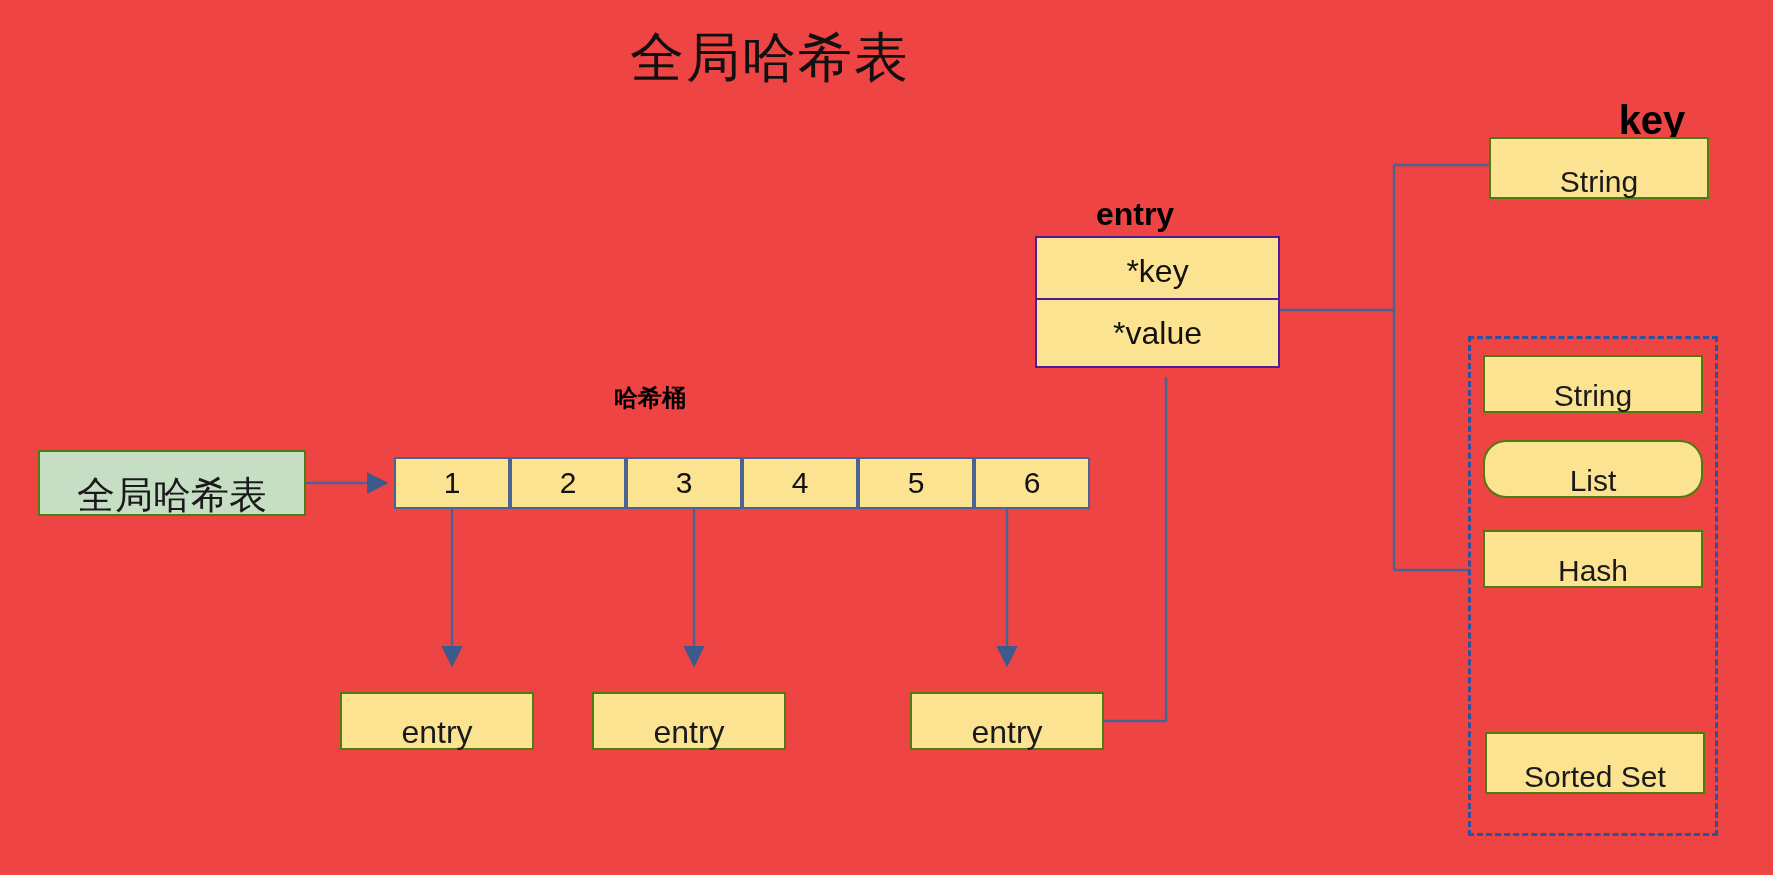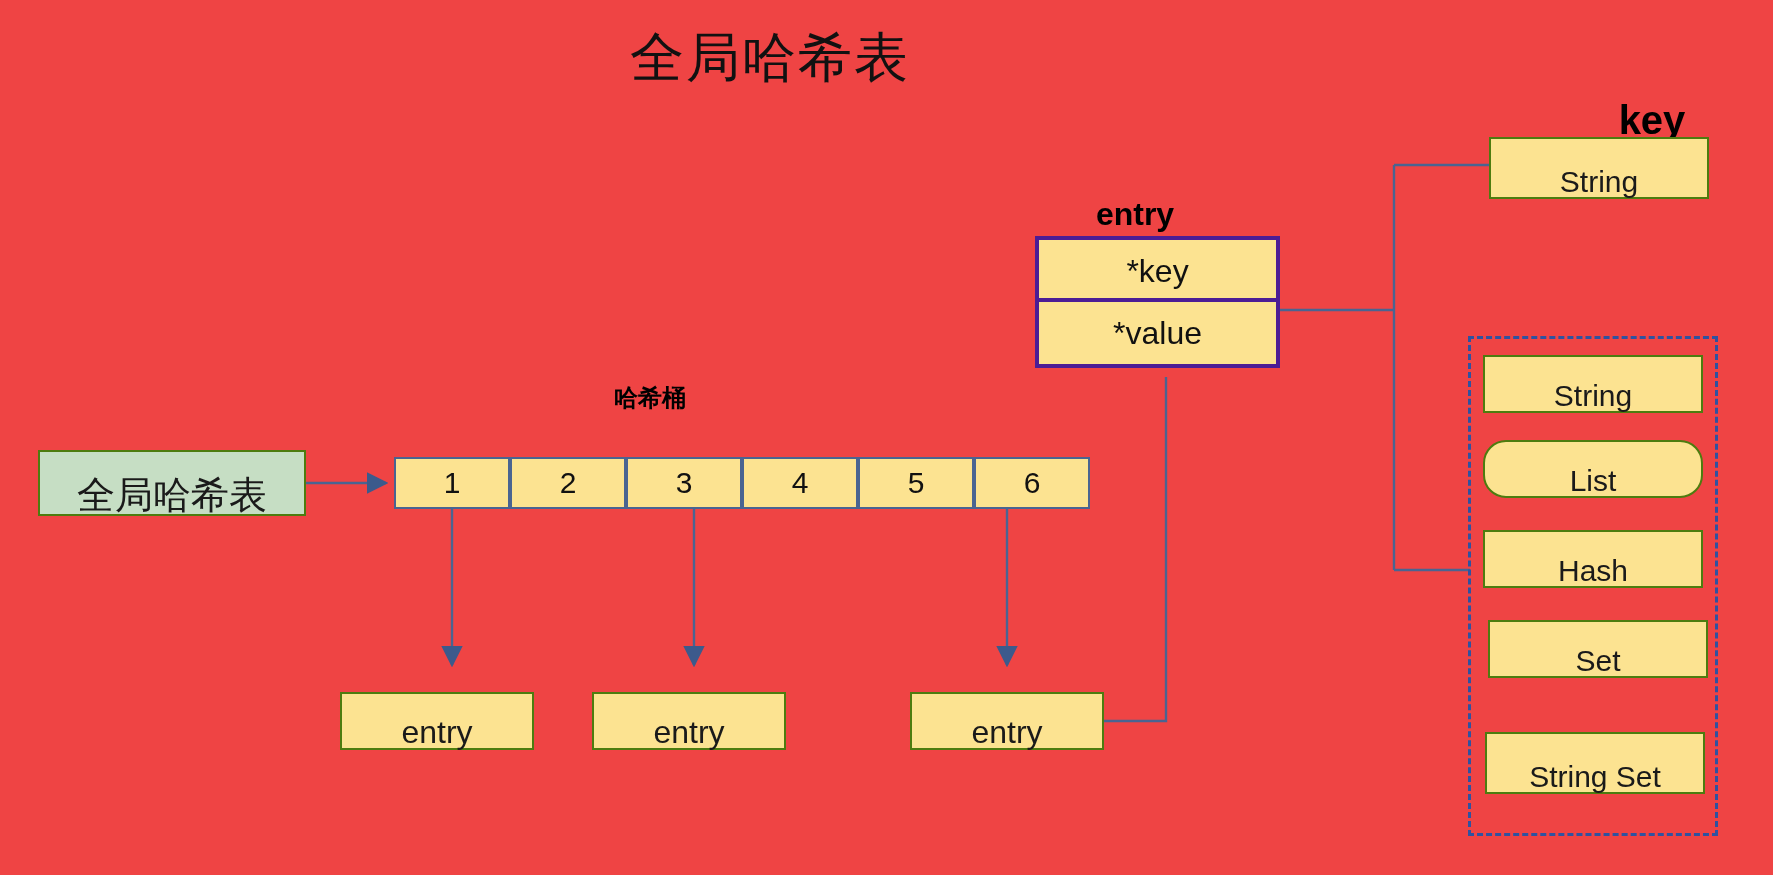--- a/index.html
+++ b/index.html
@@ -74,21 +74,21 @@
   #value-group {
     position: absolute;
     box-sizing: border-box;
     border: 3px dashed #2f52a0;
     background: transparent;
   }
   .entry-field {
     position: absolute;
     box-sizing: border-box;
     background: #fce391;
-    border: 4px solid #4c1d95;
+    border: 2px solid #4c1d95;
     display: flex;
     align-items: center;
     justify-content: center;
     font-size: 32px;
     color: #111;
   }
 </style>
 </head>
 <body>
 
@@ -184,20 +184,17 @@
 
   <div class="node" style="left:1483px; top:355px; width:220px; height:58px;">
     <span>String</span>
   </div>
   <div class="node" style="left:1483px; top:440px; width:220px; height:58px;border-radius:23px;">
     <span>List</span>
   </div>
   <div class="node" style="left:1483px; top:530px; width:220px; height:58px;">
     <span>Hash</span>
   </div>
-  <div class="node" style="left:1488px; top:620px; width:220px; height:58px;">
-    <span>Set</span>
-  </div>
   <div class="node" style="left:1485px; top:732px; width:220px; height:62px;">
-    <span>String Set</span>
+    <span>Sorted Set</span>
   </div>
 
 </div>
 
 </body></html>

